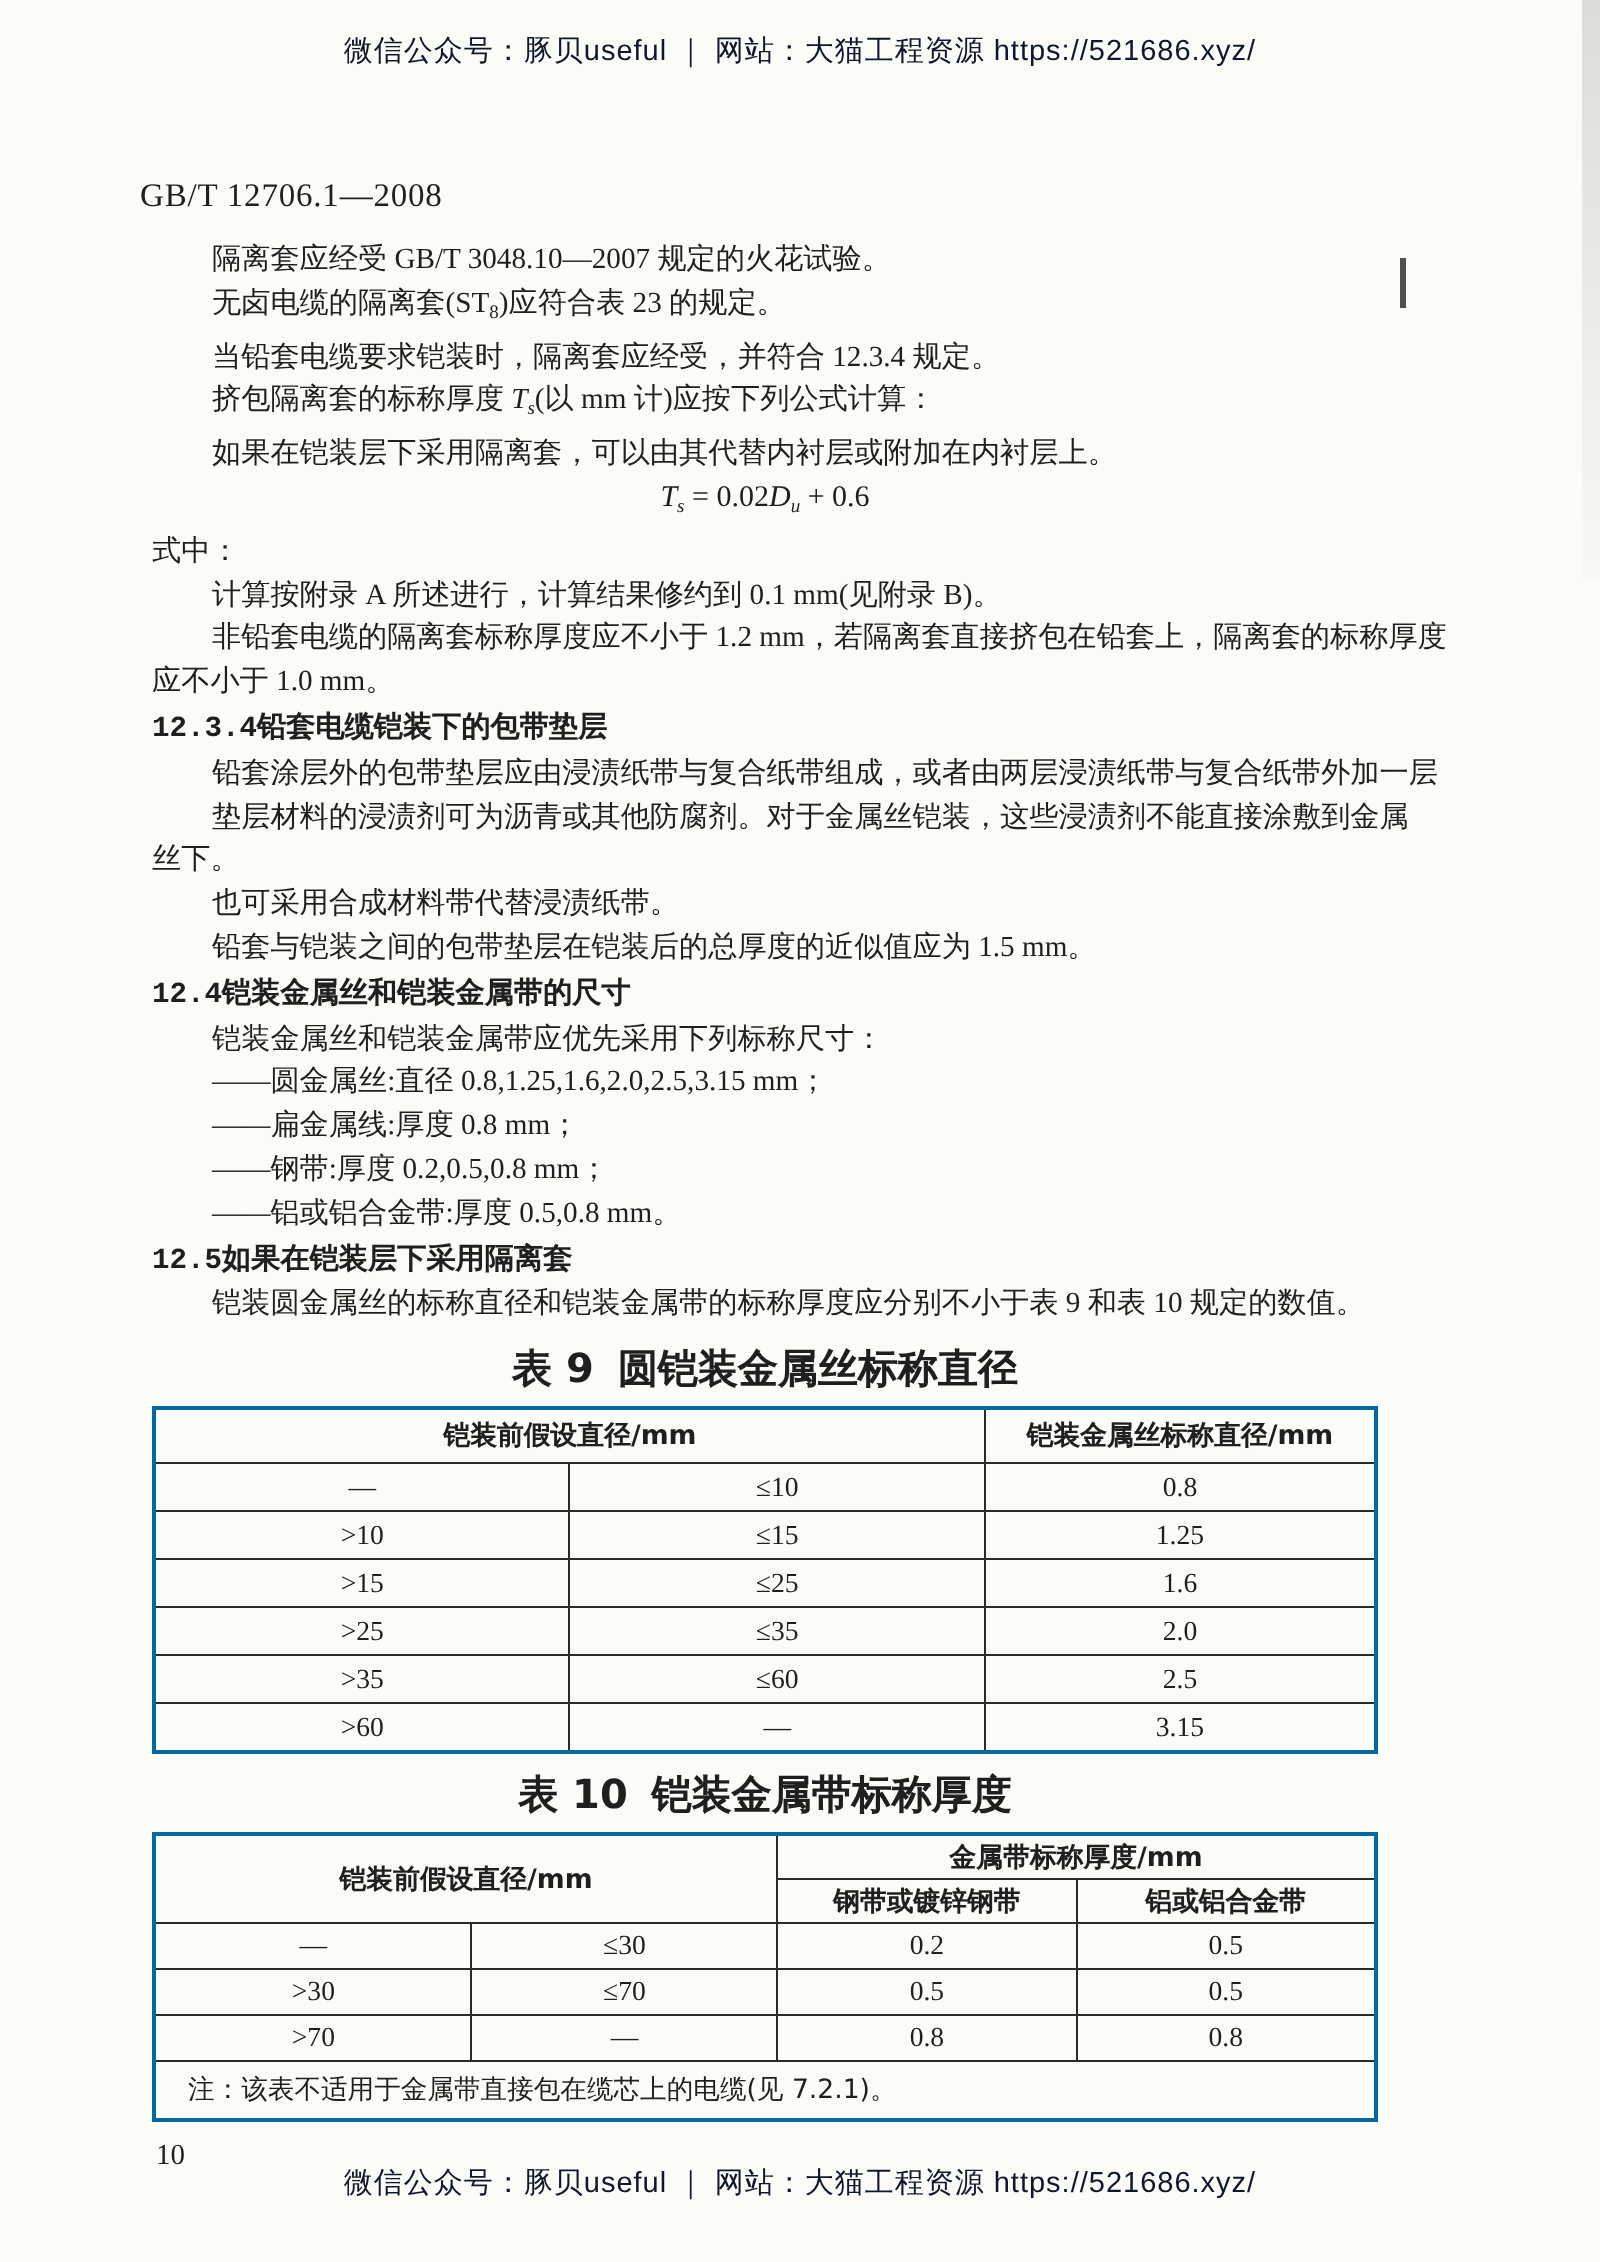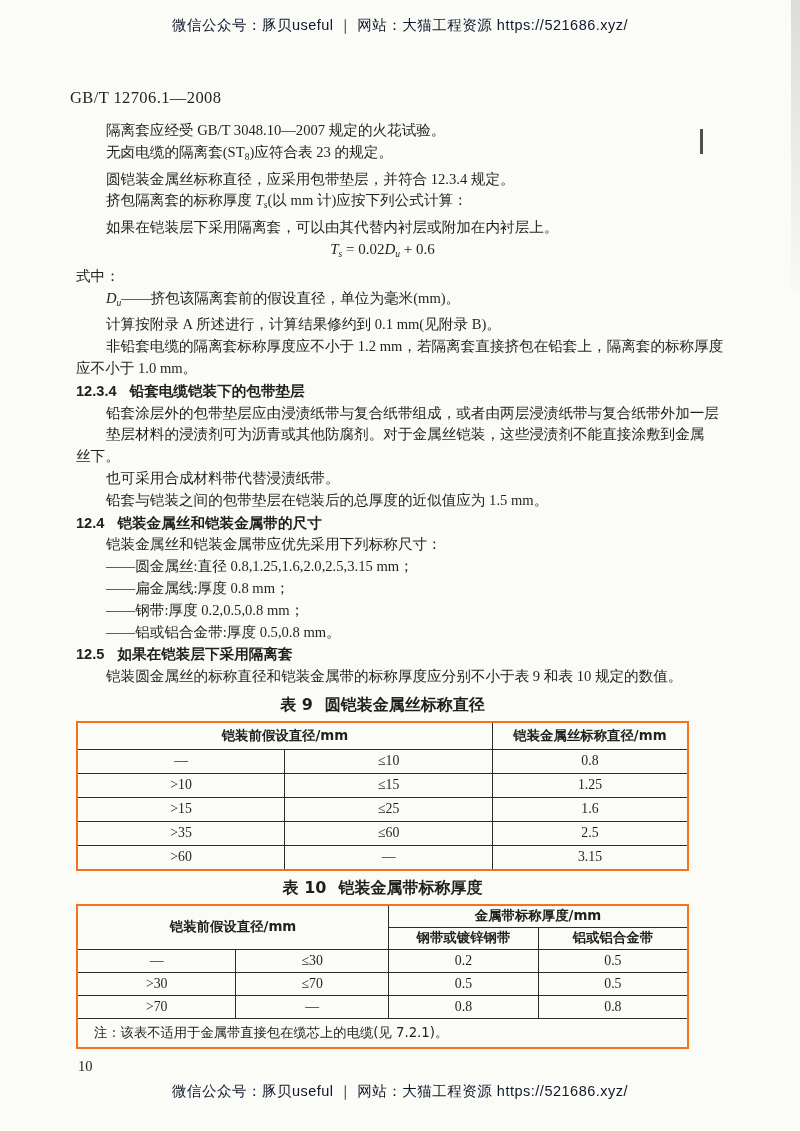--- a/index.html
+++ b/index.html
@@ -43,44 +43,44 @@
   .ind { text-indent: 30px; }
   .block-a { margin-top: 12px; }
   .heading {
     margin: 0;
     font-family: "DejaVu Sans", "Liberation Sans", sans-serif;
     font-weight: 700;
     font-size: 14.6px;
     line-height: 21.8px;
     white-space: nowrap;
   }
-  .heading .num { margin-right: 13px; font-family: Liberation Sans, sans-serif; }
+  .heading .num { font-family: Liberation Mono, monospace; }
   .formula-line {
     text-align: center;
     text-indent: 0;
     font-size: 15px;
   }
   .var { font-style: italic; font-family: "Liberation Serif", "DejaVu Serif", serif; }
   .sub { font-size: 9.5px; vertical-align: -3px; }
 
   .tbl-caption {
     text-align: center;
     font-family: "DejaVu Sans", "Liberation Sans", sans-serif;
     font-weight: 700;
-    font-size: 16px;
+    font-size: 20px;
     margin: 7px 0 5px 0;
     white-space: nowrap;
   }
   .tbl-caption .cap-label { margin-right: 12px; }
 
   table.std-table {
     border-collapse: collapse;
     width: 613px;
     table-layout: fixed;
-    border: 2px solid #f97316;
+    border: 2px solid #0369a1;
   }
   table.std-table th, table.std-table td {
     border: 1px solid #2a2a2a;
     text-align: center;
     vertical-align: middle;
     padding: 0;
     overflow: hidden;
   }
   table.std-table th {
     font-family: "DejaVu Sans", "Liberation Sans", sans-serif;
@@ -127,26 +127,25 @@
 <div class="scan-edge"></div>
 <div class="change-bar"></div>
 
 <div class="content">
 
   <p class="doc-code">GB/T 12706.1—2008</p>
 
   <div class="block-a">
     <p class="para ind">隔离套应经受 GB/T 3048.10—2007 规定的火花试验。</p>
     <p class="para ind"><span>无卤电缆的隔离套(ST</span><span class="sub">8</span><span>)应符合表 23 的规定。</span></p>
-    <p class="para ind">圆铠装金属丝标称直径，应采用包带垫层，并符合 12.3.4 规定。</p>
+    <p class="para ind">当铅套电缆要求铠装时，隔离套应经受，并符合 12.3.4 规定。</p>
     <p class="para ind"><span>挤包隔离套的标称厚度 </span><span class="var">T</span><span class="sub var">s</span><span>(以 mm 计)应按下列公式计算：</span></p>
     <p class="para ind">如果在铠装层下采用隔离套，可以由其代替内衬层或附加在内衬层上。</p>
     <p class="para formula-line"><span class="var">T</span><span class="sub var">s</span><span> = 0.02</span><span class="var">D</span><span class="sub var">u</span><span> + 0.6</span></p>
     <p class="para">式中：</p>
-    <p class="para ind"><span class="var">D</span><span class="sub var">u</span><span>——</span><span>挤包该隔离套前的假设直径，单位为毫米(mm)。</span></p>
     <p class="para ind">计算按附录 A 所述进行，计算结果修约到 0.1 mm(见附录 B)。</p>
     <p class="para ind">非铅套电缆的隔离套标称厚度应不小于 1.2 mm，若隔离套直接挤包在铅套上，隔离套的标称厚度</p>
     <p class="para">应不小于 1.0 mm。</p>
   </div>
 
   <p class="heading"><span class="num">12.3.4</span><span>铅套电缆铠装下的包带垫层</span></p>
   <p class="para ind">铅套涂层外的包带垫层应由浸渍纸带与复合纸带组成，或者由两层浸渍纸带与复合纸带外加一层</p>
   <p class="para ind">垫层材料的浸渍剂可为沥青或其他防腐剂。对于金属丝铠装，这些浸渍剂不能直接涂敷到金属</p>
   <p class="para">丝下。</p>
   <p class="para ind">也可采用合成材料带代替浸渍纸带。</p>
@@ -182,20 +181,25 @@
     </tr>
     <tr>
       <td>&gt;10</td>
           <td>≤15</td>
           <td>1.25</td>
     </tr>
     <tr>
       <td>&gt;15</td>
           <td>≤25</td>
           <td>1.6</td>
+    </tr>
+    <tr>
+      <td>&gt;25</td>
+          <td>≤35</td>
+          <td>2.0</td>
     </tr>
     <tr>
       <td>&gt;35</td>
           <td>≤60</td>
           <td>2.5</td>
     </tr>
     <tr>
       <td>&gt;60</td>
           <td>—</td>
           <td>3.15</td>

